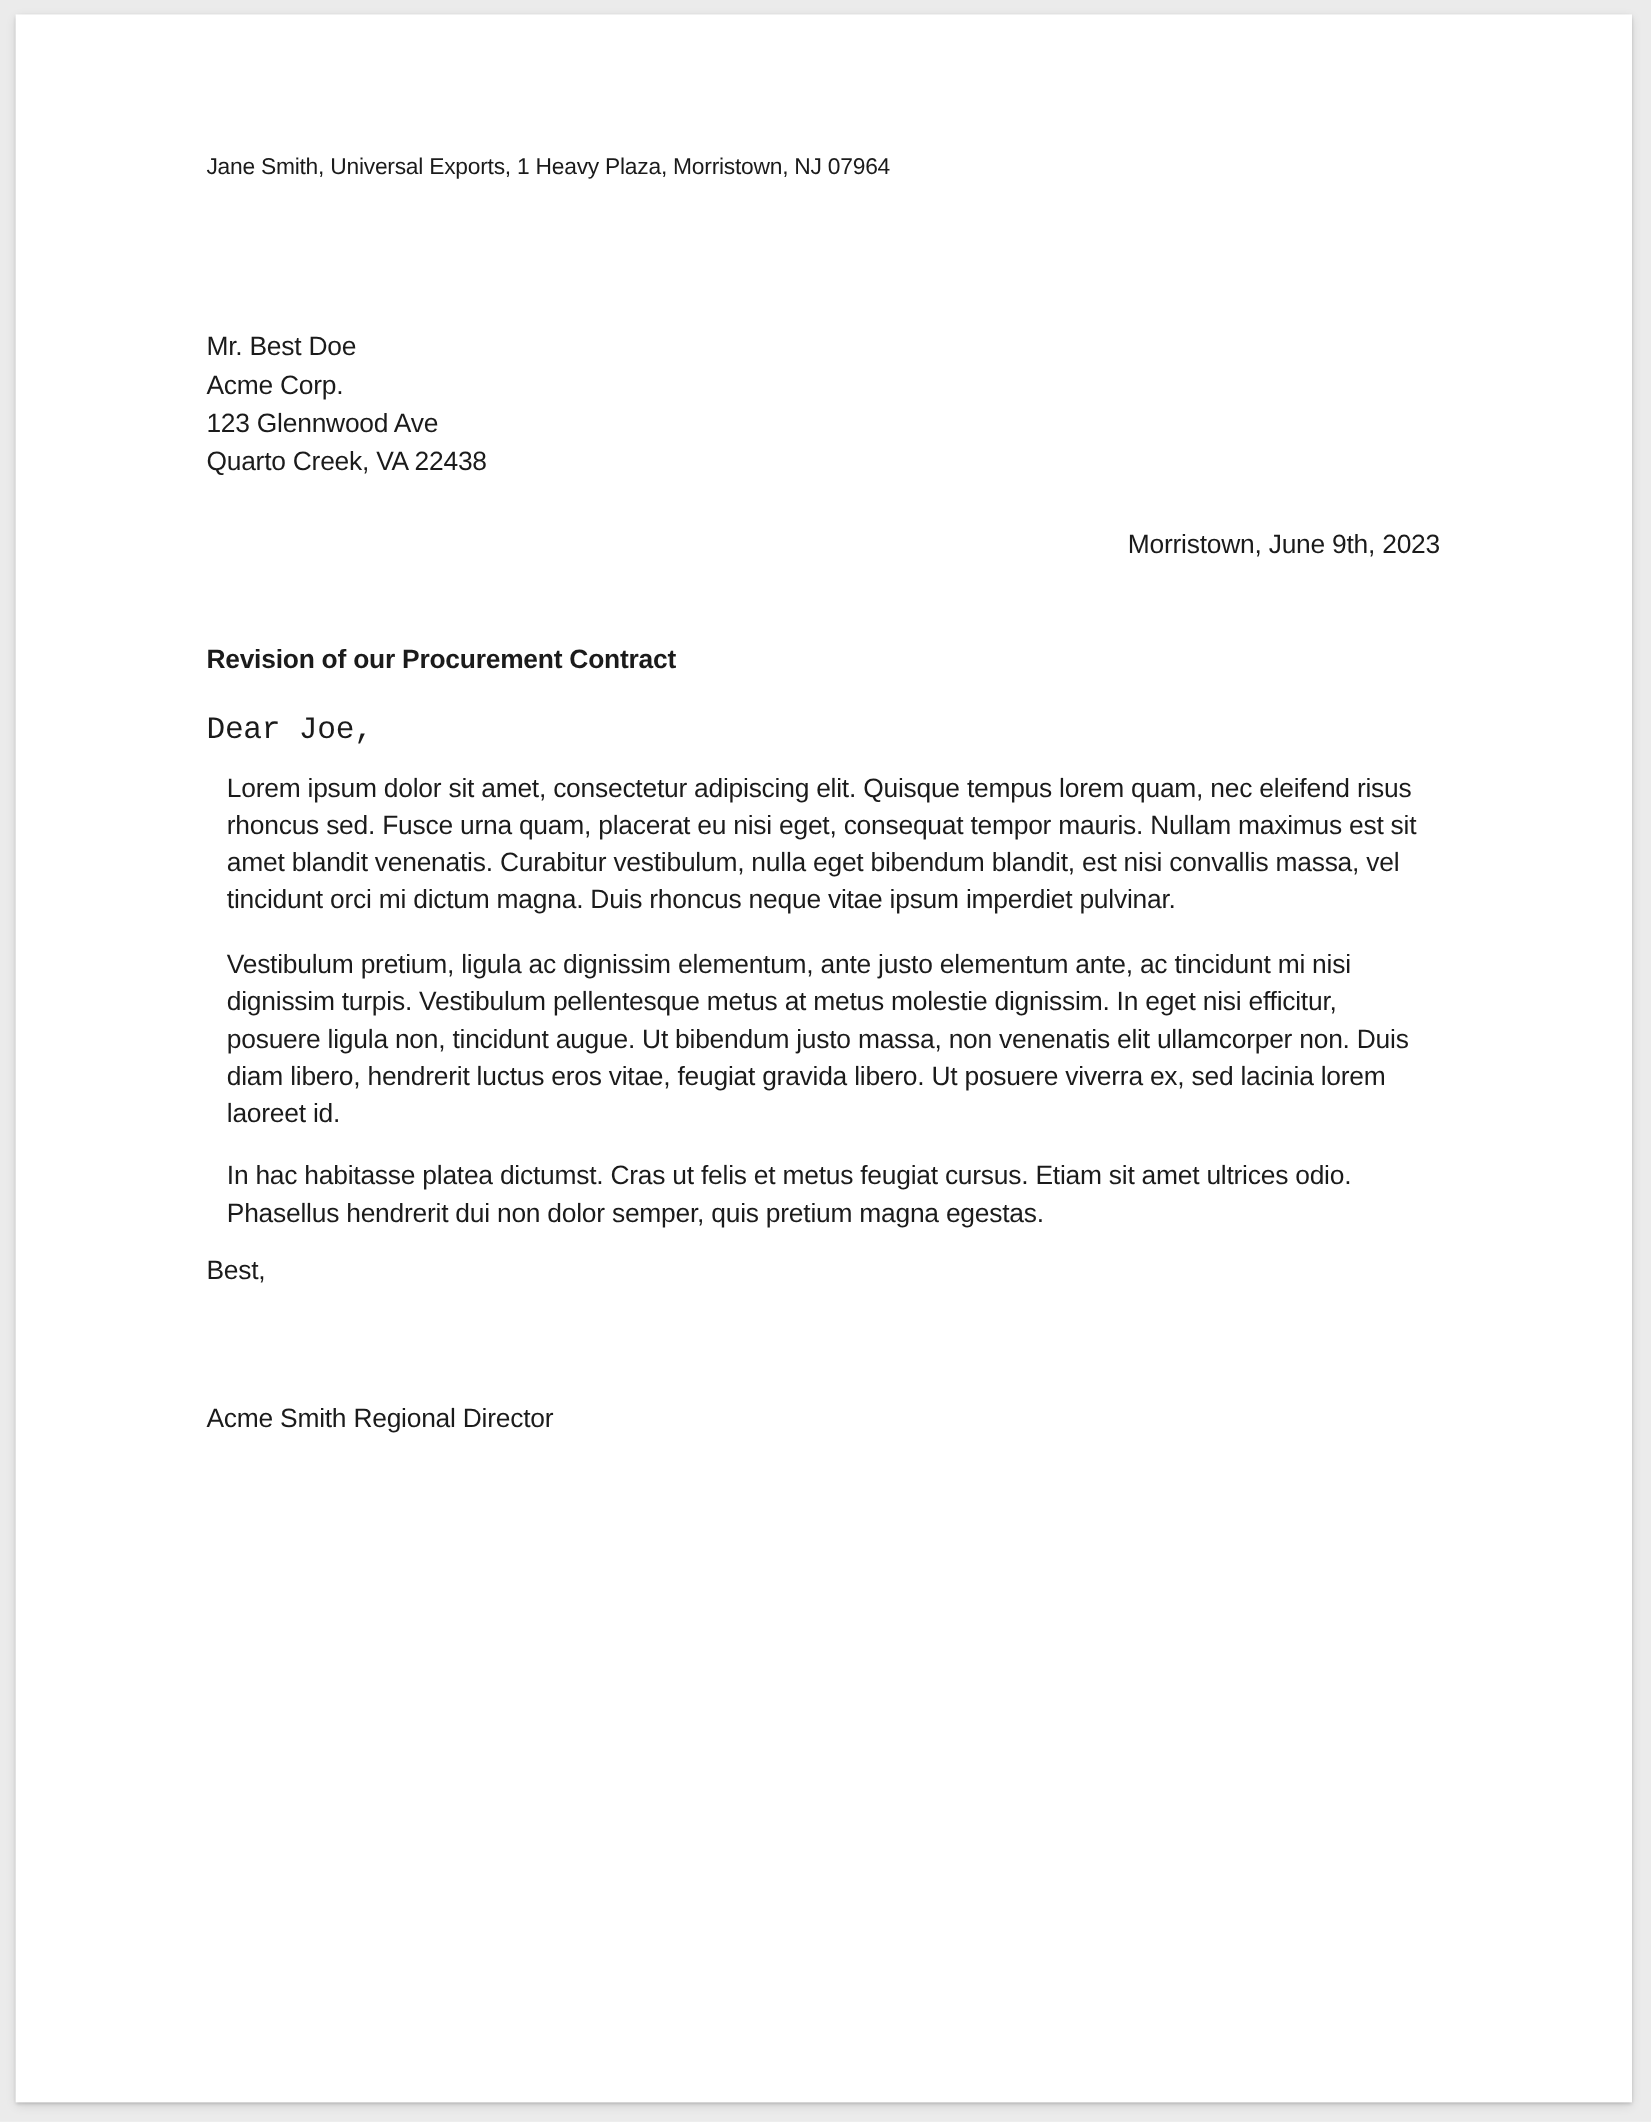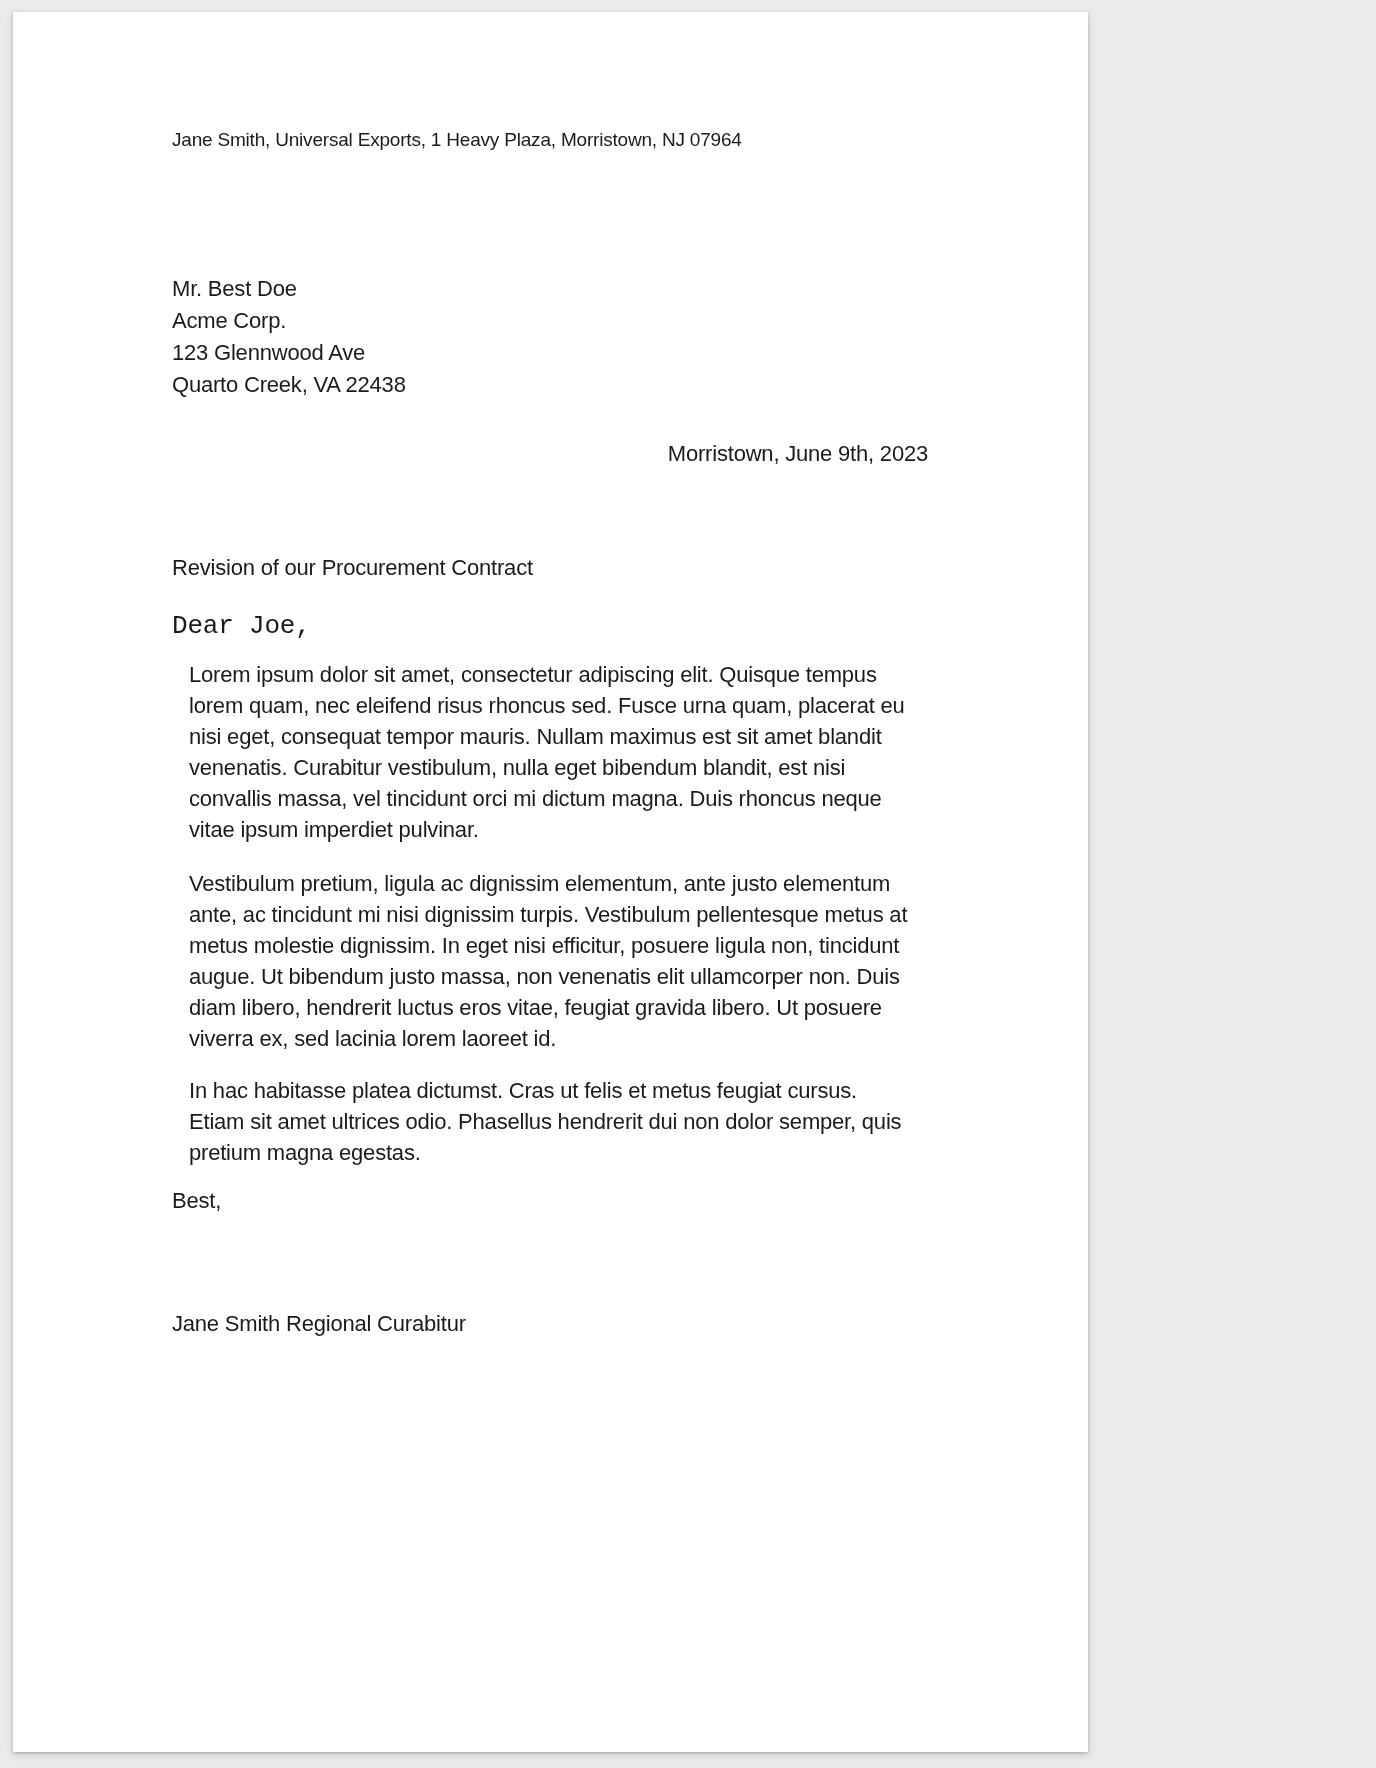--- a/index.html
+++ b/index.html
@@ -8,21 +8,21 @@
     width: 1376px;
     height: 1768px;
     background: #ebebeb;
     font-family: "Liberation Sans", "DejaVu Sans", sans-serif;
     -webkit-font-smoothing: antialiased;
   }
   .paper {
     position: absolute;
     left: 13px;
     top: 12px;
-    width: 1075px;
+    width: 1347px;
     height: 1740px;
     background: #ffffff;
     box-shadow: 0 1px 3px rgba(0,0,0,0.22), 0 3px 9px rgba(0,0,0,0.12);
     box-sizing: border-box;
     padding: 0 160px 0 159px;
     color: #1b1b1b;
     overflow: hidden;
   }
   .sender {
     margin-top: 114px;
@@ -38,24 +38,24 @@
     letter-spacing: -0.2px;
   }
   .dateline {
     margin-top: 38px;
     font-size: 22px;
     line-height: 30px;
     text-align: right;
     letter-spacing: -0.2px;
   }
   .subject {
-    margin-top: 84px;
+    margin-top: 66px;
     font-size: 22px;
     line-height: 30px;
-    font-weight: normal;
+    font-weight: bold;
     letter-spacing: -0.2px;
   }
   .salutation {
     margin-top: 28px;
     font-size: 26px;
     line-height: 31px;
     letter-spacing: -0.2px;
     font-family: Liberation Mono, monospace;
   }
   p.body-par {
@@ -102,15 +102,15 @@
   <div class="salutation">Dear Joe,</div>
 
   <p class="body-par first">Lorem ipsum dolor sit amet, consectetur adipiscing elit. Quisque tempus lorem quam, nec eleifend risus rhoncus sed. Fusce urna quam, placerat eu nisi eget, consequat tempor mauris. Nullam maximus est sit amet blandit venenatis. Curabitur vestibulum, nulla eget bibendum blandit, est nisi convallis massa, vel tincidunt orci mi dictum magna. Duis rhoncus neque vitae ipsum imperdiet pulvinar.</p>
 
   <p class="body-par mid">Vestibulum pretium, ligula ac dignissim elementum, ante justo elementum ante, ac tincidunt mi nisi dignissim turpis. Vestibulum pellentesque metus at metus molestie dignissim. In eget nisi efficitur, posuere ligula non, tincidunt augue. Ut bibendum justo massa, non venenatis elit ullamcorper non. Duis diam libero, hendrerit luctus eros vitae, feugiat gravida libero. Ut posuere viverra ex, sed lacinia lorem laoreet id.</p>
 
   <p class="body-par last">In hac habitasse platea dictumst. Cras ut felis et metus feugiat cursus. Etiam sit amet ultrices odio. Phasellus hendrerit dui non dolor semper, quis pretium magna egestas.</p>
 
   <div class="closing">Best,</div>
 
-  <div class="signature">Jane Smith Regional Curabitur</div>
+  <div class="signature">Acme Smith Regional Director</div>
 
 </div>
 
 </body></html>

